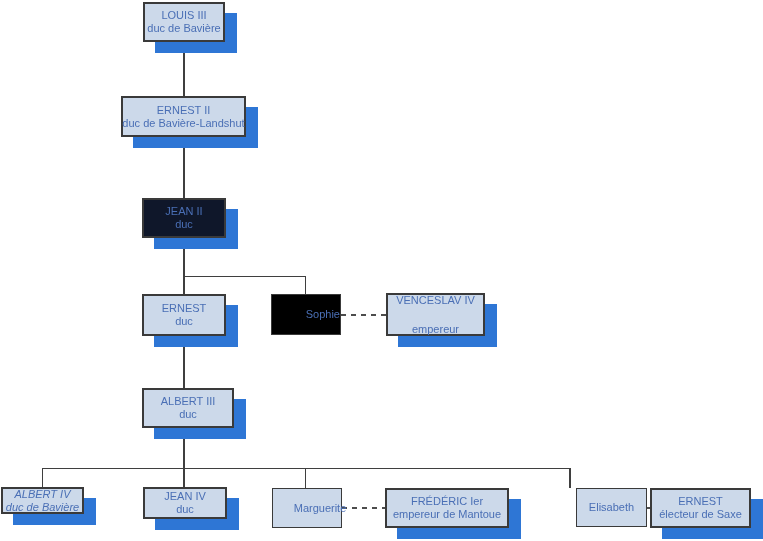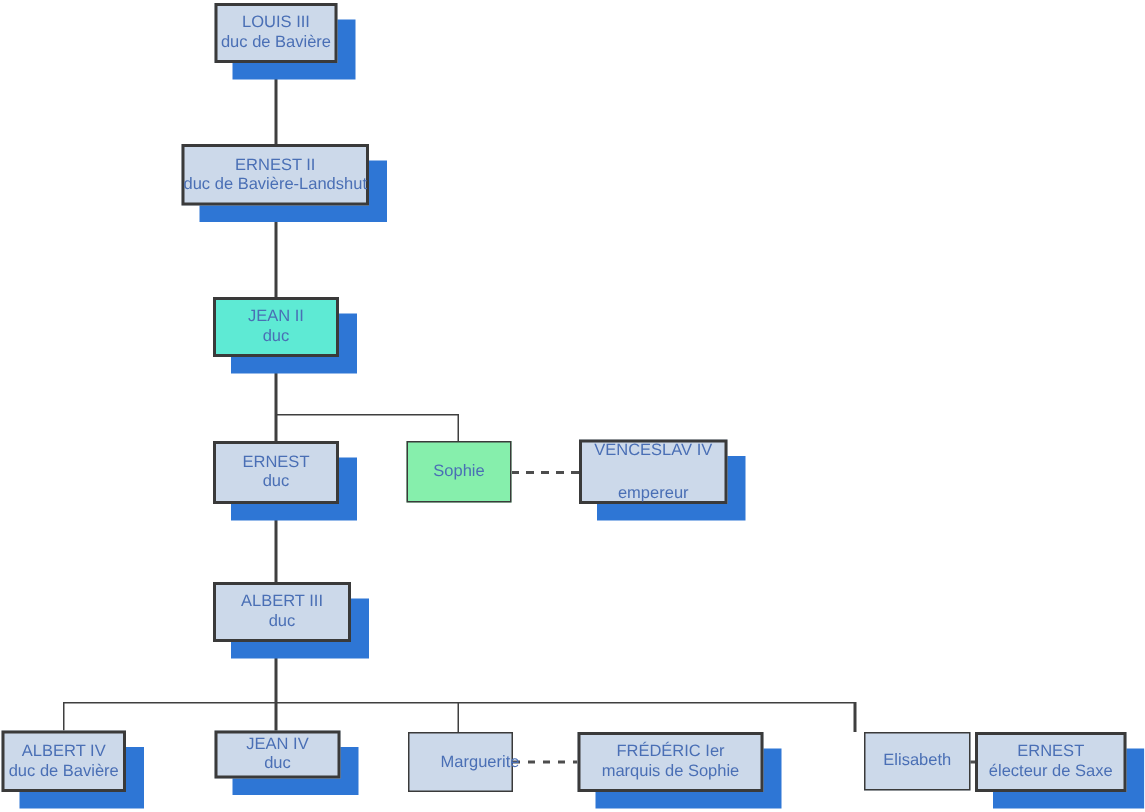--- a/index.html
+++ b/index.html
@@ -68,63 +68,63 @@
   <div class="person" style="left: 143px; top: 2px; width: 82px; height: 40px; background: rgb(204, 217, 234); border-color: rgb(58, 58, 58); color: rgb(74, 111, 181); box-shadow: rgb(46, 118, 213) 12px 11px 0px 0px;">
     <span class="name-line">LOUIS III</span>
     <span class="title-line">duc de Bavière</span>
   </div>
 
   <div class="person" style="left: 121px; top: 96px; width: 125px; height: 41px; background: rgb(204, 217, 234); border-color: rgb(58, 58, 58); color: rgb(74, 111, 181); box-shadow: rgb(46, 118, 213) 12px 11px 0px 0px;">
     <span class="name-line">ERNEST II</span>
     <span class="title-line">duc de Bavière-Landshut</span>
   </div>
 
-  <div class="person" style="left: 142px; top: 198px; width: 84px; height: 40px; background: #5eead4; border-color: rgb(58, 58, 58); color: rgb(74, 111, 181); box-shadow: rgb(46, 118, 213) 12px 11px 0px 0px;">
+  <div class="person" style="left: 142px; top: 198px; width: 84px; height: 40px; background: #0f172a; border-color: rgb(58, 58, 58); color: rgb(74, 111, 181); box-shadow: rgb(46, 118, 213) 12px 11px 0px 0px;">
     <span class="name-line">JEAN II</span>
     <span class="title-line">duc</span>
   </div>
 
   <div class="person" style="left: 142px; top: 294px; width: 84px; height: 42px; background: rgb(204, 217, 234); border-color: rgb(58, 58, 58); color: rgb(74, 111, 181); box-shadow: rgb(46, 118, 213) 12px 11px 0px 0px;">
     <span class="name-line">ERNEST</span>
     <span class="title-line">duc</span>
   </div>
 
-  <div class="person spouse" style="left: 271px; top: 294px; width: 70px; height: 41px; background: #86efac; border-color: rgb(58, 58, 58); color: rgb(74, 111, 181);">
+  <div class="person spouse" style="left: 271px; top: 294px; width: 70px; height: 41px; background: #000000; border-color: rgb(58, 58, 58); color: rgb(74, 111, 181); align-items: flex-end;">
     <span class="name-line">Sophie</span>
     <span class="title-line"></span>
   </div>
 
   <div class="person" style="left: 386px; top: 293px; width: 99px; height: 43px; background: rgb(204, 217, 234); border-color: rgb(58, 58, 58); color: rgb(74, 111, 181); box-shadow: rgb(46, 118, 213) 12px 11px 0px 0px; gap: 16px;">
     <span class="name-line">VENCESLAV IV</span>
     <span class="title-line">empereur</span>
   </div>
 
   <div class="person" style="left: 142px; top: 388px; width: 92px; height: 40px; background: rgb(204, 217, 234); border-color: rgb(58, 58, 58); color: rgb(74, 111, 181); box-shadow: rgb(46, 118, 213) 12px 11px 0px 0px;">
     <span class="name-line">ALBERT III</span>
     <span class="title-line">duc</span>
   </div>
 
-  <div class="person" style="left: 1px; top: 487px; width: 83px; height: 41px; background: rgb(204, 217, 234); border-color: rgb(58, 58, 58); color: rgb(74, 111, 181); box-shadow: rgb(46, 118, 213) 12px 11px 0px 0px;">
+  <div class="person" style="left: 1px; top: 487px; width: 83px; height: 27px; background: rgb(204, 217, 234); border-color: rgb(58, 58, 58); color: rgb(74, 111, 181); box-shadow: rgb(46, 118, 213) 12px 11px 0px 0px; font-style: italic;">
     <span class="name-line">ALBERT IV</span>
     <span class="title-line">duc de Bavière</span>
   </div>
 
   <div class="person" style="left: 143px; top: 487px; width: 84px; height: 32px; background: rgb(204, 217, 234); border-color: rgb(58, 58, 58); color: rgb(74, 111, 181); box-shadow: rgb(46, 118, 213) 12px 11px 0px 0px;">
     <span class="name-line">JEAN IV</span>
     <span class="title-line">duc</span>
   </div>
 
   <div class="person spouse" style="left: 272px; top: 488px; width: 70px; height: 40px; background: rgb(204, 217, 234); border-color: rgb(58, 58, 58); color: rgb(74, 111, 181); padding-left: 26px;">
     <span class="name-line">Marguerite</span>
     <span class="title-line"></span>
   </div>
 
   <div class="person" style="left: 385px; top: 488px; width: 124px; height: 40px; background: rgb(204, 217, 234); border-color: rgb(58, 58, 58); color: rgb(74, 111, 181); box-shadow: rgb(46, 118, 213) 12px 11px 0px 0px;">
     <span class="name-line">FRÉDÉRIC Ier</span>
-    <span class="title-line">marquis de Sophie</span>
+    <span class="title-line">empereur de Mantoue</span>
   </div>
 
   <div class="person spouse" style="left: 536px; top: 488px; width: 71px; height: 39px; background: rgb(204, 217, 234); border-color: rgb(58, 58, 58); color: rgb(74, 111, 181); margin-left: 40px;">
     <span class="name-line">Elisabeth</span>
     <span class="title-line"></span>
   </div>
 
   <div class="person" style="left: 650px; top: 488px; width: 101px; height: 40px; background: rgb(204, 217, 234); border-color: rgb(58, 58, 58); color: rgb(74, 111, 181); box-shadow: rgb(46, 118, 213) 12px 11px 0px 0px;">
     <span class="name-line">ERNEST</span>
     <span class="title-line">électeur de Saxe</span>

